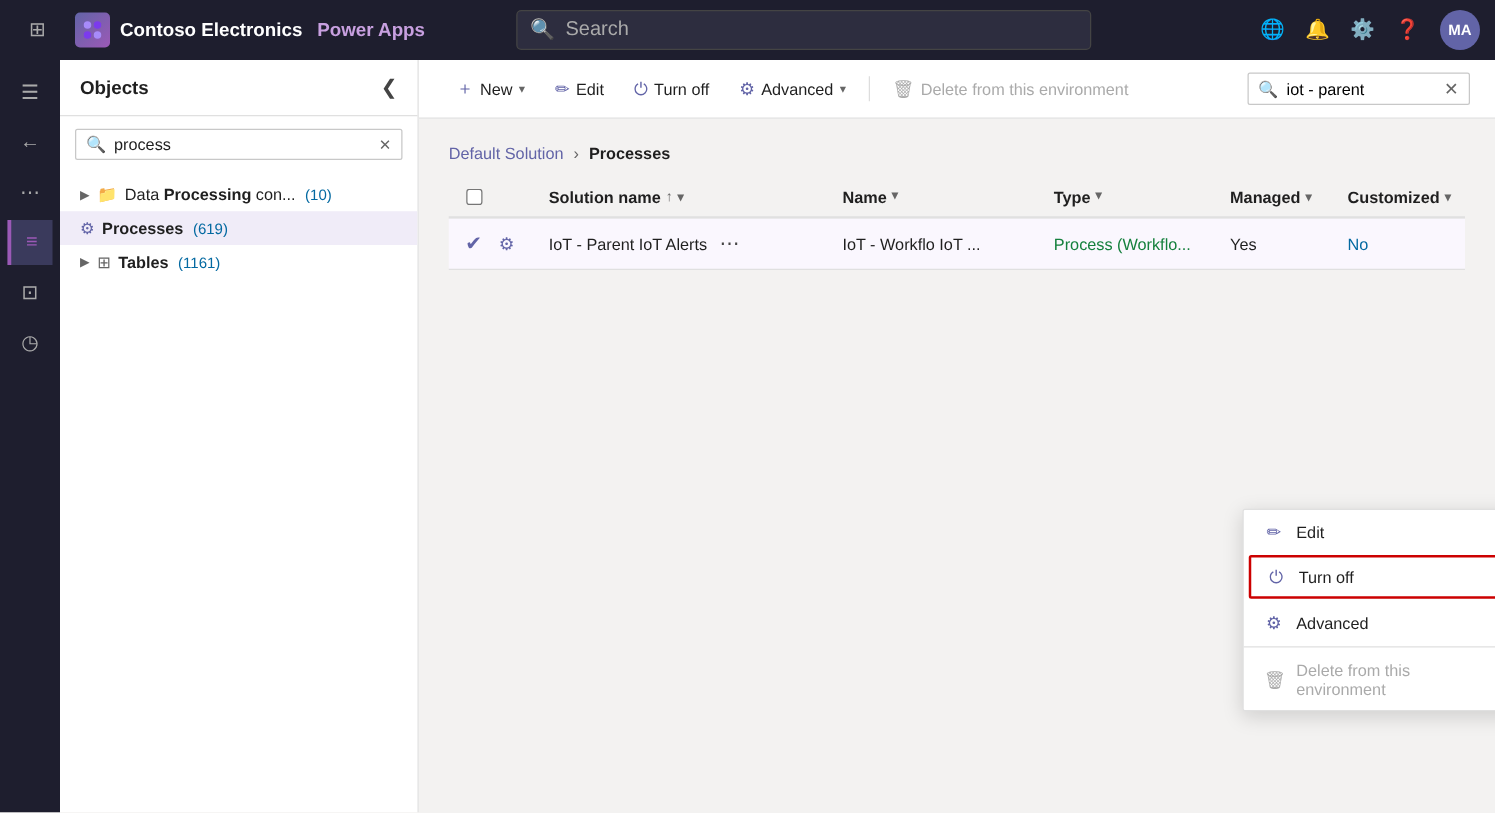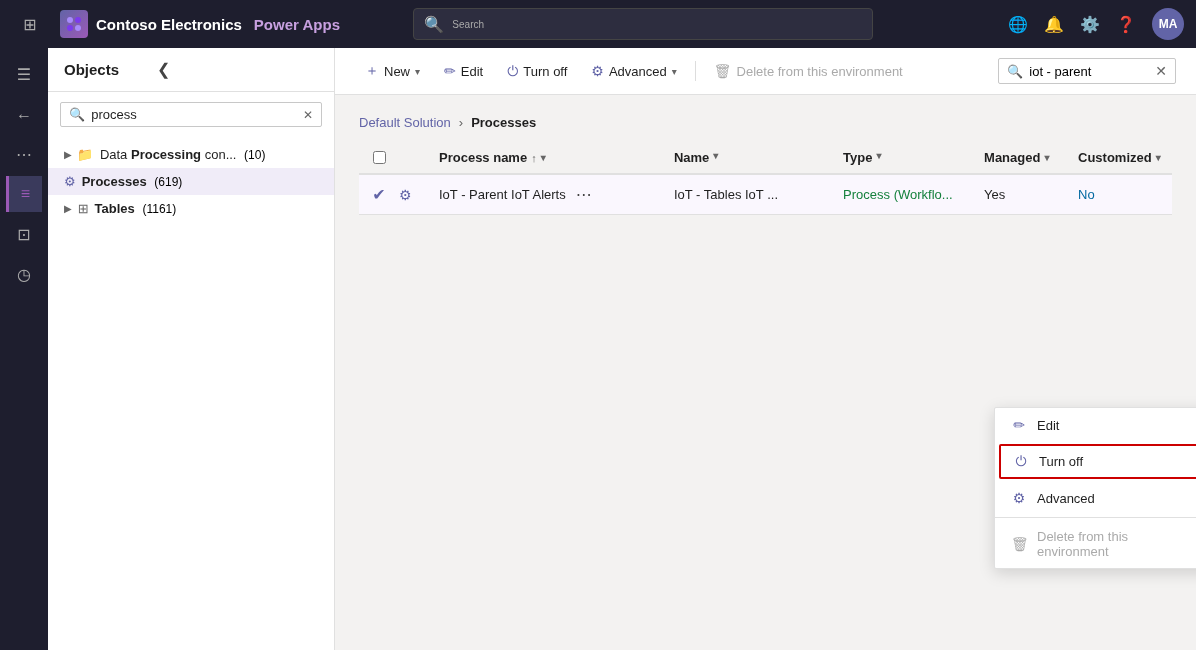--- a/index.html
+++ b/index.html
@@ -27,21 +27,21 @@
     .nav-search {
       flex: 1; max-width: 460px; margin: 0 auto;
       background: #2d2d3f;
       border: 1px solid #444;
       border-radius: 4px;
       display: flex; align-items: center;
       padding: 0 10px; height: 32px; gap: 8px;
     }
     .nav-search input {
       background: transparent; border: none; outline: none;
-      color: #fff; font-size: 10px; flex: 1;
+      color: #fff; font-size: 16px; flex: 1;
     }
     .nav-search input::placeholder { color: #aaa; }
     .nav-icons { margin-left: auto; display: flex; align-items: center; gap: 16px; }
     .nav-icon-btn { color: #ccc; font-size: 16px; cursor: pointer; background: none; border: none; }
     .nav-avatar {
       width: 32px; height: 32px; border-radius: 50%;
       background: #6264a7;
       color: #fff; font-size: 12px; font-weight: 600;
       display: flex; align-items: center; justify-content: center;
       cursor: pointer;
@@ -67,24 +67,23 @@
     .sidebar-icon-btn.accent { color: #9b59b6; border-left: 3px solid #9b59b6; border-radius: 0; }
 
     
     .objects-panel {
       width: 287px;
       background: #fff;
       border-right: 1px solid #e0e0e0;
       display: flex; flex-direction: column;
     }
     .objects-header {
-      display: flex; align-items: center; 
+      display: flex; align-items: center; justify-content: space-between;
       padding: 12px 16px;
       border-bottom: 1px solid #e0e0e0;
-      gap: 38px;
     }
     .objects-title { font-size: 15px; font-weight: 600; color: #1f1f1f; }
     .objects-collapse { background: none; border: none; cursor: pointer; color: #444; font-size: 16px; }
     .search-box {
       display: flex; align-items: center;
       margin: 10px 12px;
       border: 1px solid #c8c8c8;
       border-radius: 2px;
       padding: 4px 8px; gap: 6px;
     }
@@ -96,21 +95,21 @@
     .tree-item {
       display: flex; align-items: center;
       padding: 6px 12px 6px 16px;
       font-size: 13px; cursor: pointer; gap: 6px;
       color: #1f1f1f;
     }
     .tree-item.active { background: #f0ecf8; }
     .tree-icon { font-size: 13px; color: #666; }
     .tree-label { flex: 1; }
     .tree-label strong { font-weight: 700; }
-    .tree-count { color: #000000; font-size: 12px; margin-left: 4px; }
+    .tree-count { color: #0369a1; font-size: 12px; margin-left: 4px; }
     .tree-expand { color: #666; font-size: 10px; }
 
     
     .main-content { flex: 1; display: flex; flex-direction: column; overflow: hidden; }
 
     
     .toolbar {
       display: flex; align-items: center;
       padding: 8px 20px;
       background: #fff;
@@ -315,21 +314,21 @@
       </div>
     </div>
 
     <div class="data-table" style="position:relative;">
       <div class="table-header">
         <div class="col-check">
           <input type="checkbox" style="">
         </div>
         <div class="col-icon"></div>
         <div class="col-display">
-          <span>Process name</span>
+          <span>Solution name</span>
           <span class="sort-icon">↑</span>
           <span class="col-caret">▾</span>
         </div>
         <div class="col-name">
           <span>Name</span>
           <span class="col-caret">▾</span>
         </div>
         <div class="col-type">
           <span>Type</span>
           <span class="col-caret">▾</span>
@@ -349,21 +348,21 @@
           <span class="check-icon">✔</span>
         </div>
         <div class="col-icon">
           <span class="row-process-icon">⚙</span>
         </div>
         <div class="col-display">
           <span class="row-name">IoT - Parent IoT Alerts</span>
           <button class="row-more">⋯</button>
         </div>
         <div class="col-name">
-          <span class="row-name-trunc">IoT - Tables IoT ...</span>
+          <span class="row-name-trunc">IoT - Workflo IoT ...</span>
         </div>
         <div class="col-type">
           <span class="row-type">Process (Workflo...</span>
         </div>
         <div class="col-managed">
           <span class="row-yes">Yes</span>
         </div>
         <div class="col-customized">
           <span class="row-no">No</span>
         </div>

